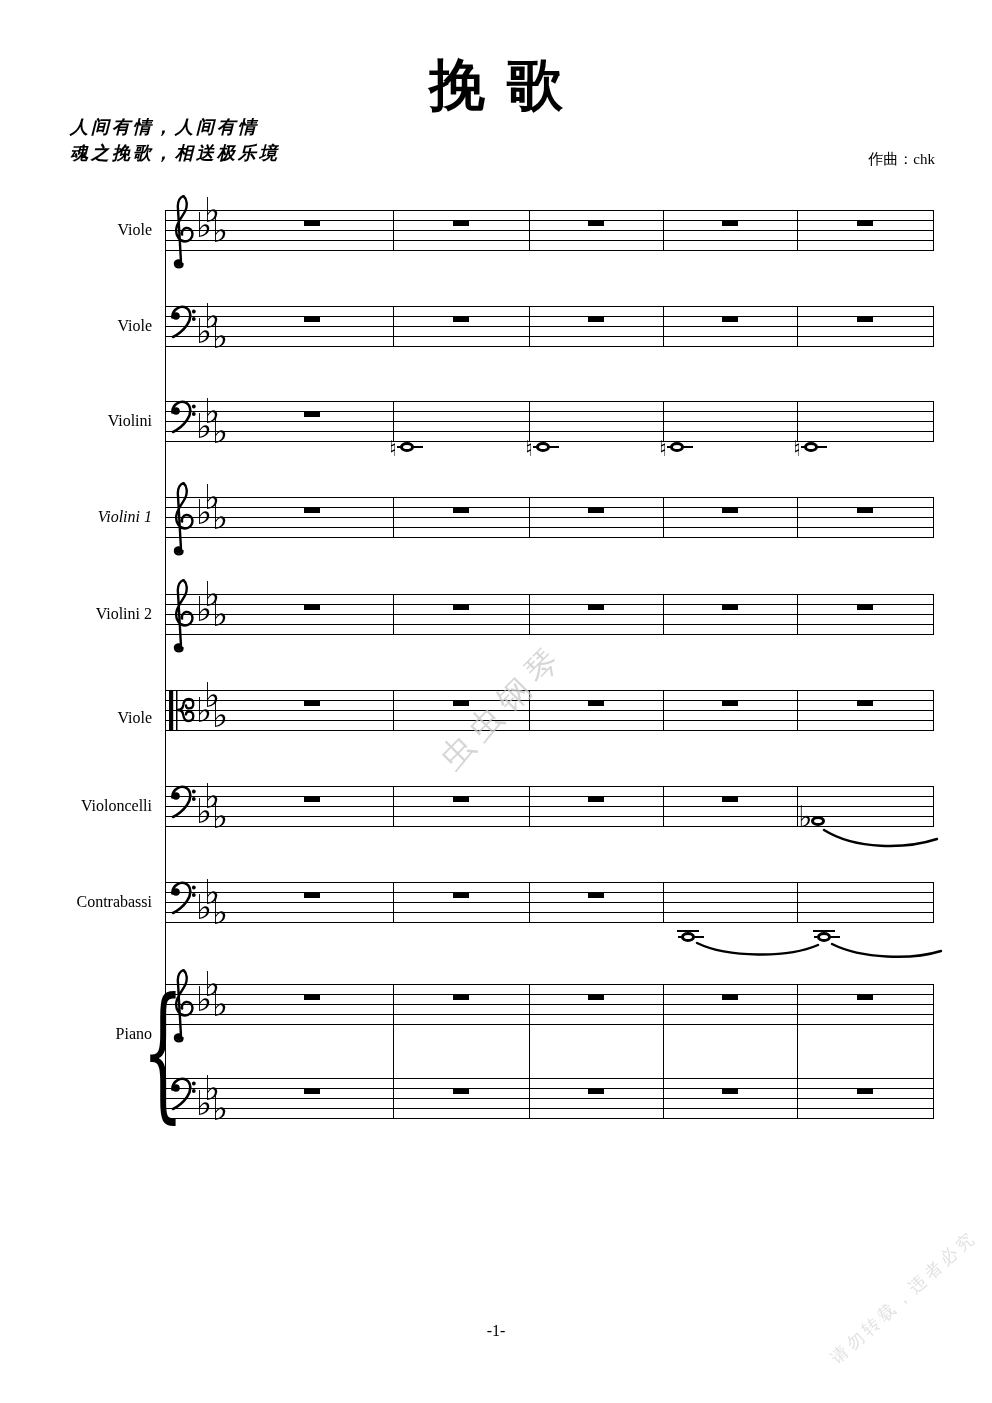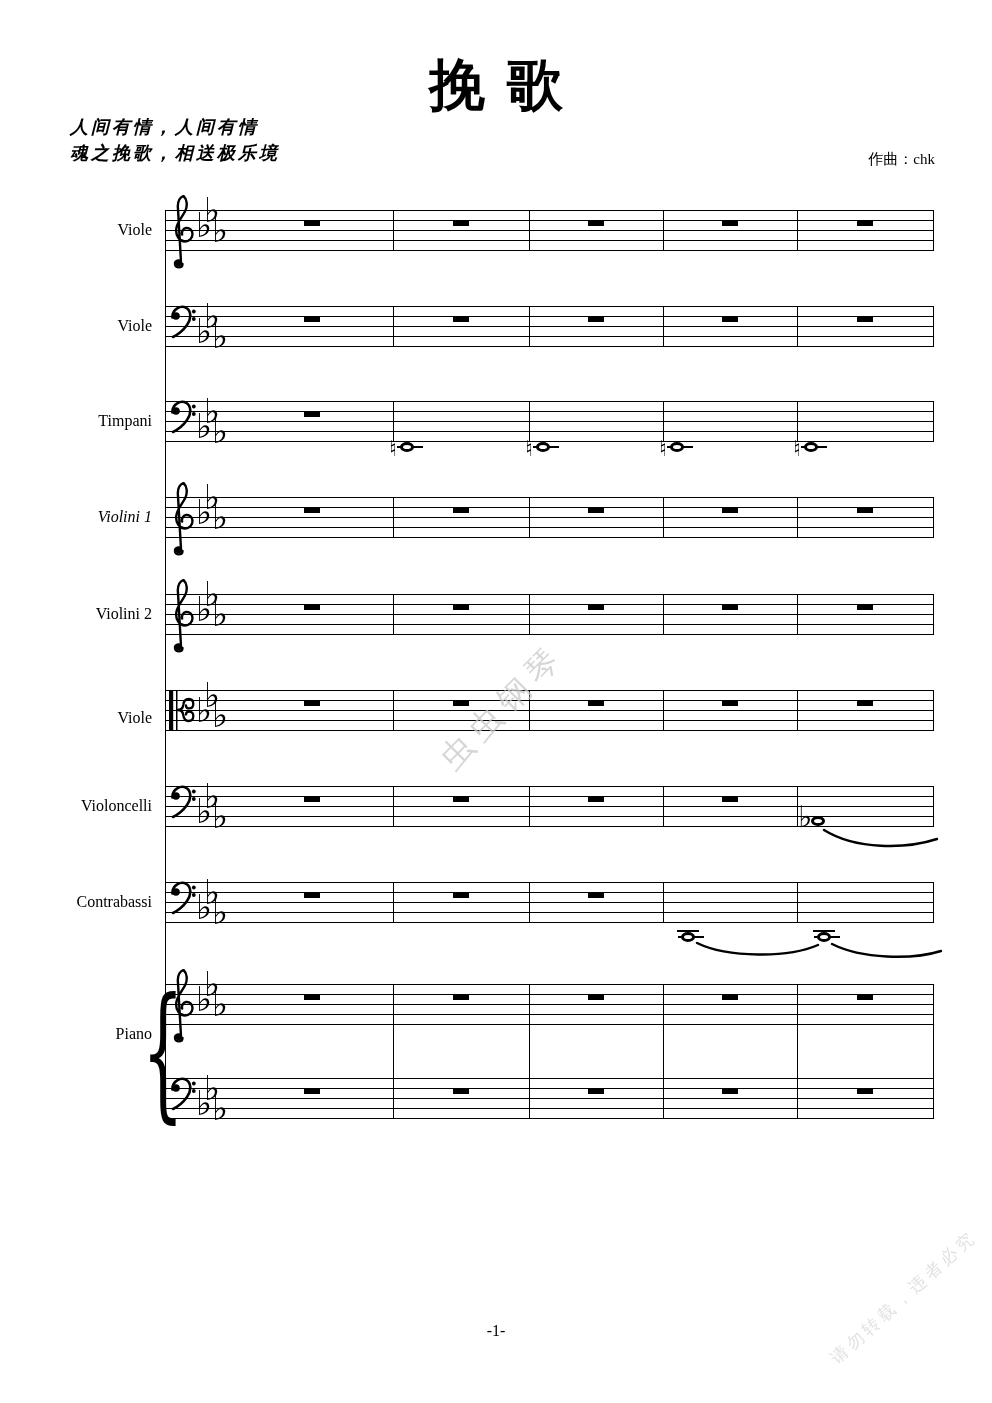--- a/index.html
+++ b/index.html
@@ -128,21 +128,21 @@
       <div class="vline" style="left: 393px; top: 306px; height: 40px;"></div>
       <div class="vline" style="left: 529px; top: 306px; height: 40px;"></div>
       <div class="vline" style="left: 663px; top: 306px; height: 40px;"></div>
       <div class="vline" style="left: 797px; top: 306px; height: 40px;"></div>
       <div class="vline" style="left: 933px; top: 306px; height: 40px;"></div>
       <div class="sline" style="left: 165px; top: 401px; width: 769px;"></div>
       <div class="sline" style="left: 165px; top: 411px; width: 769px;"></div>
       <div class="sline" style="left: 165px; top: 421px; width: 769px;"></div>
       <div class="sline" style="left: 165px; top: 431px; width: 769px;"></div>
       <div class="sline" style="left: 165px; top: 441px; width: 769px;"></div>
-      <div class="ilabel" style="top: 411px;">Timpani</div>
+      <div class="ilabel" style="top: 411px;">Violini</div>
       <div class="clef" style="left: 169px; top: 399px; width: 28px; height: 37px;">
         <svg width="28" height="37" viewBox="0 0 28 37" xmlns="http://www.w3.org/2000/svg">
           <circle cx="7" cy="12" r="3.8" fill="#000"></circle>
           <path d="M 3.4 13.5 C 3 5, 12 0.8, 17.2 3.8 C 22.4 6.8, 22.6 14.5, 18 21 C 14.5 26, 9 30.5, 4 33" fill="none" stroke="#000" stroke-width="2.6" stroke-linecap="round"></path>
           <circle cx="24.8" cy="7.5" r="1.9" fill="#000"></circle>
           <circle cx="24.8" cy="15" r="1.9" fill="#000"></circle>
         </svg>
       </div>
       <div class="flat" style="left: 196px; top: 409.4px;">♭</div>
       <div class="flat" style="left: 204px; top: 394.4px;">♭</div>

